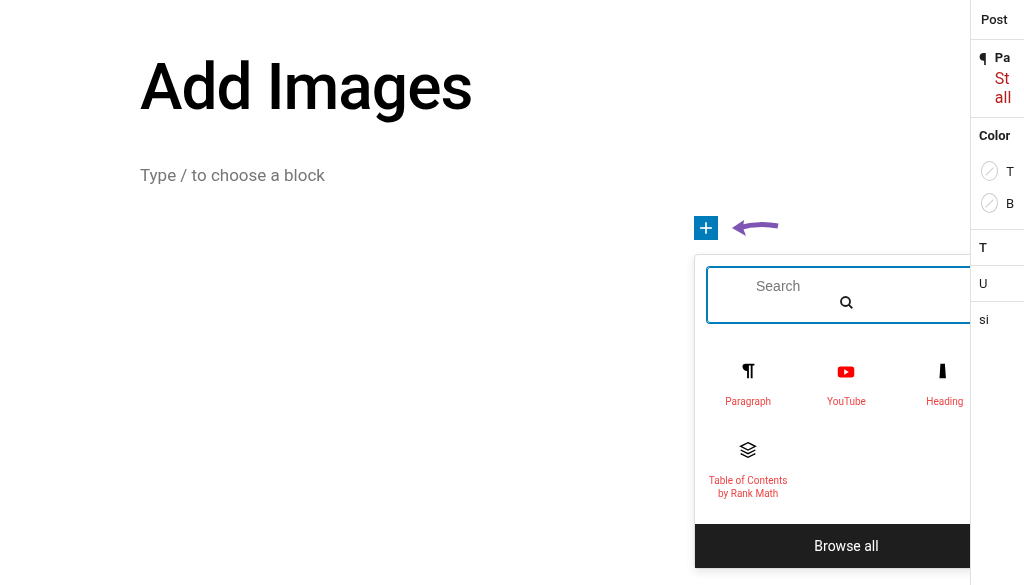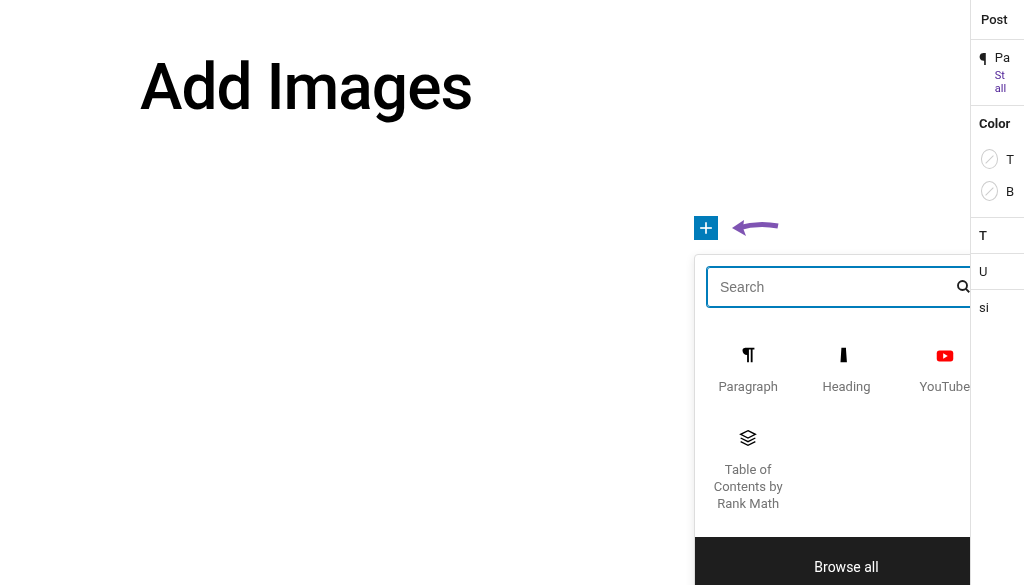--- a/index.html
+++ b/index.html
@@ -76,20 +76,21 @@
     .search-wrapper {
       padding: 12px;
     }
     .search-box {
       display: flex;
       align-items: center;
       border: 1px solid #007cba;
       border-radius: 3px;
       padding: 10px 12px;
       box-shadow: 0 0 0 1px #007cba;
+      flex-direction: column;
     }
     .search-input {
       flex: 1;
       border: none;
       outline: none;
       font-size: 14px;
       color: #333;
     }
     .search-input::placeholder {
       color: #777;
@@ -118,29 +119,29 @@
       display: flex;
       align-items: center;
       justify-content: center;
       margin-bottom: 10px;
     }
     .block-icon svg {
       width: 22px;
       height: 22px;
     }
     .block-label {
-      font-size: 13px;
-      color: #737373;
+      font-size: 10px;
+      color: #ef4444;
       line-height: 1.3;
     }
     .browse-all {
       background: #1e1e1e;
       color: #fff;
       text-align: center;
-      padding: 22px;
+      padding: 14px;
       font-size: 14px;
       cursor: pointer;
     }
     .sidebar {
       position: absolute;
       top: 0;
       right: 0;
       width: 54px;
       height: 100%;
       background: #fff;
@@ -190,20 +191,21 @@
       right: 2px;
       border-top: 1px solid #ccc;
       transform: rotate(-45deg);
     }
   </style>
 </head>
 <body>
 
 <div class="editor-area">
   <h1 class="page-title">Add Images</h1>
+  <div class="block-placeholder">Type / to choose a block</div>
 </div>
 
 <div class="add-block-button">
   <svg viewBox="0 0 24 24" fill="none" stroke="currentColor" stroke-width="2">
     <line x1="12" y1="5" x2="12" y2="19"></line>
     <line x1="5" y1="12" x2="19" y2="12"></line>
   </svg>
 </div>
 
 <div class="arrow-1">
@@ -238,35 +240,35 @@
           <path d="M11 4H19V6H17V20H15V6H13V20H11V12C8.2 12 6 9.8 6 7S8.2 4 11 4Z"></path>
         </svg>
       </div>
       <div class="block-label">Paragraph</div>
     </div>
 
 
 
     <div class="block-item">
       <div class="block-icon">
-        <svg viewBox="0 0 24 24" fill="currentColor">
-          <path d="M7 4 L12 4 L12 6 L13 20 L6 20 Z"></path>
-        </svg>
-      </div>
-      <div class="block-label">Heading</div>
-    </div>
-
-    <div class="block-item">
-      <div class="block-icon">
         <svg viewBox="0 0 24 24">
           <rect x="3" y="7" width="18" height="12" rx="3" fill="#ff0000"></rect>
           <path d="M10 10 L15 13 L10 16 Z" fill="#fff"></path>
         </svg>
       </div>
       <div class="block-label">YouTube</div>
+    </div>
+
+    <div class="block-item">
+      <div class="block-icon">
+        <svg viewBox="0 0 24 24" fill="currentColor">
+          <path d="M7 4 L12 4 L12 6 L13 20 L6 20 Z"></path>
+        </svg>
+      </div>
+      <div class="block-label">Heading</div>
     </div>
 
     <div class="block-item">
       <div class="block-icon">
         <svg viewBox="0 0 24 24" fill="none" stroke="currentColor" stroke-width="1.5">
           <path d="M12 4 L20 8 L12 12 L4 8 Z"></path>
           <path d="M4 12 L12 16 L20 12"></path>
           <path d="M4 16 L12 20 L20 16"></path>
         </svg>
       </div>
@@ -277,22 +279,22 @@
   <div class="browse-all">Browse all</div>
 </div>
 
 <div class="sidebar">
   <div class="sidebar-tab">Post</div>
 
   <div class="sidebar-section">
     <div class="row">
       <span class="pilcrow">¶</span>
       <div>
-        <div style="font-weight:400">Pa</div>
-        <div style="color:#4c1d95;font-size:11px;margin-top:4px">
+        <div style="font-weight:700">Pa</div>
+        <div style="color:#b91c1c;font-size:16px;margin-top:4px">
           <span>St</span><br>
           <span>all</span>
         </div>
       </div>
     </div>
   </div>
 
   <div class="sidebar-section">
     <div style="font-weight:700;margin-bottom:12px">Color</div>
     <div class="color-item">

